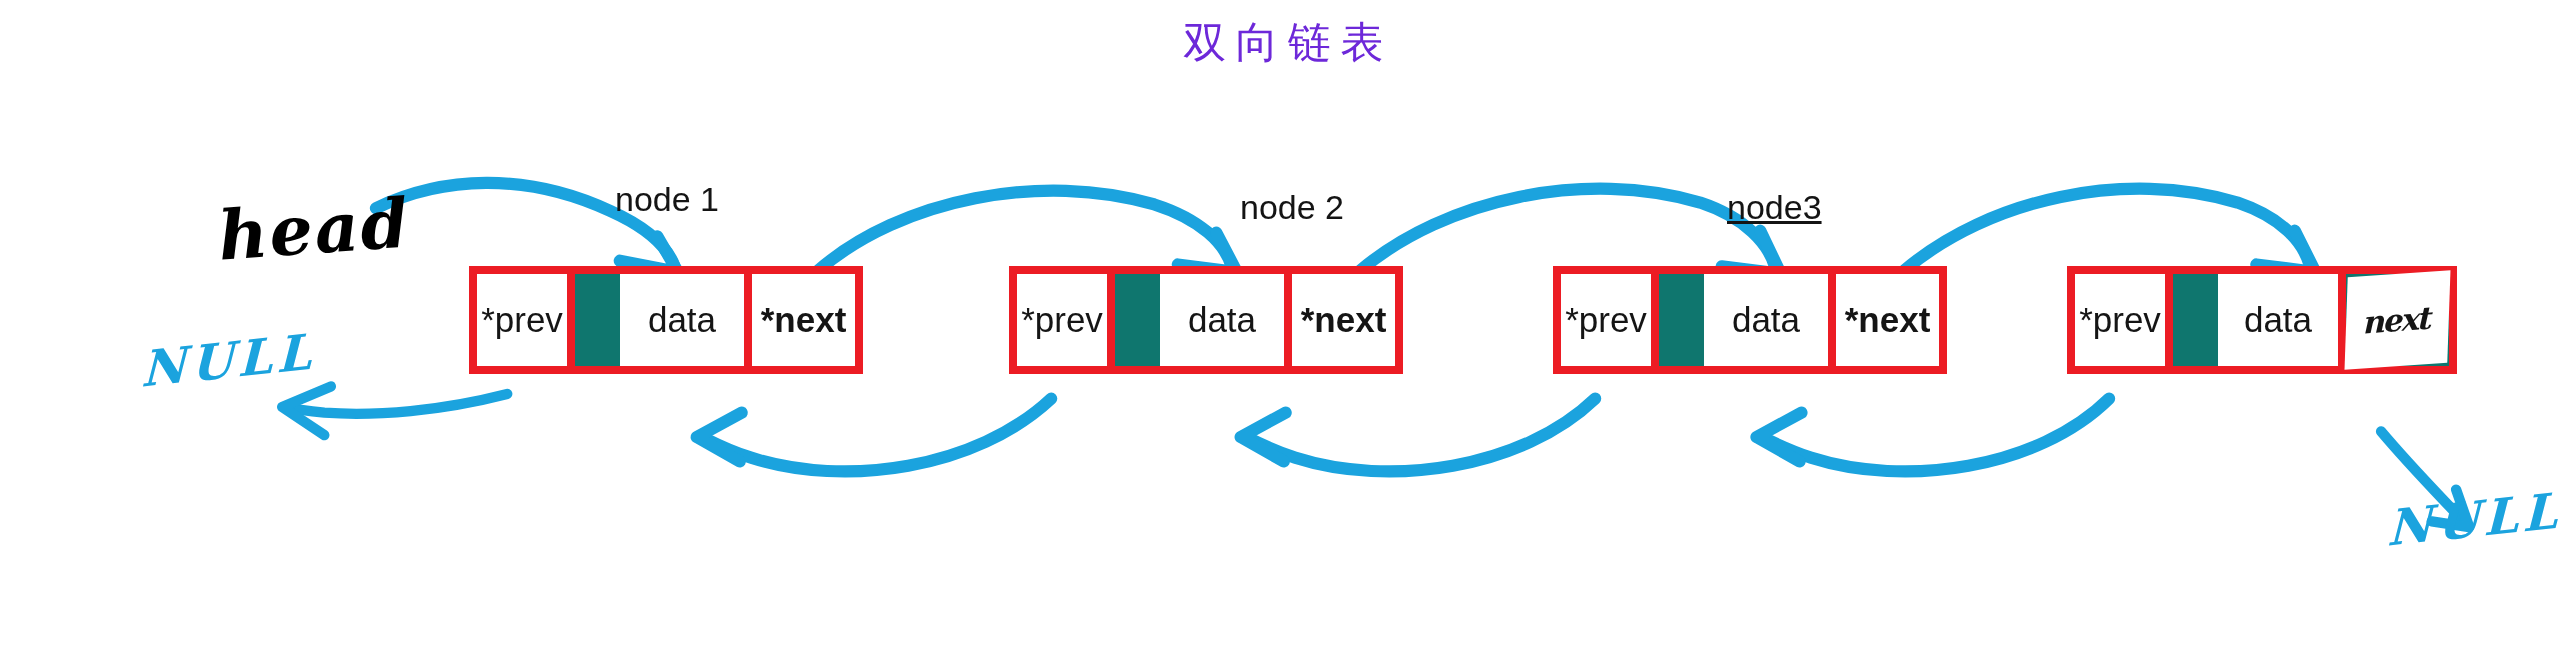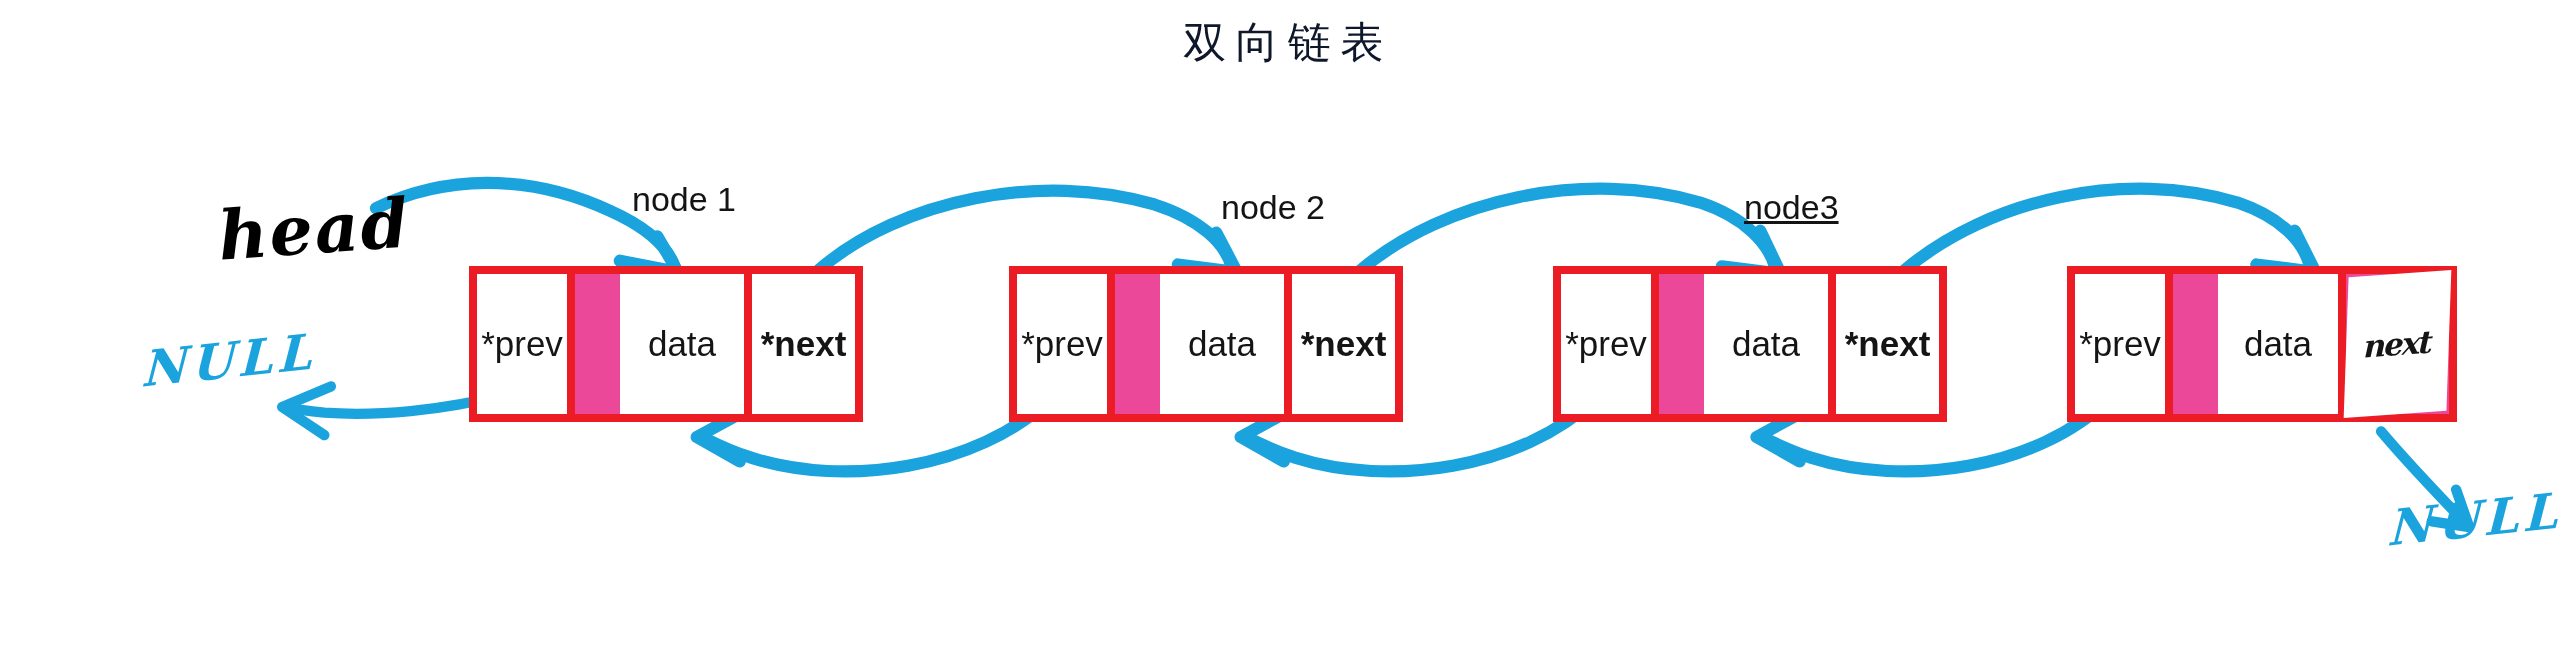--- a/index.html
+++ b/index.html
@@ -27,32 +27,32 @@
   }
   .title {
     position: absolute;
     left: 0;
     top: 20.6px;
     width: 2576px;
     text-align: center;
     font-size: 43px;
     line-height: 1;
     letter-spacing: 9.4px;
-    color: #0f172a;
+    color: #6d28d9;
     font-family: "DejaVu Sans", sans-serif;
     white-space: nowrap;
   }
   .node-box {
     position: absolute;
     top: 266px;
-    height: 156px;
+    height: 108px;
     box-sizing: border-box;
     border: 8.4px solid #ec1c24;
     display: flex;
-    background: #ec4899;
+    background: #0f766e;
   }
   .cell {
     box-sizing: border-box;
     display: flex;
     align-items: center;
     justify-content: center;
     font-size: 35px;
     color: #151515;
     font-family: "Liberation Sans", sans-serif;
     background: #ffffff;
@@ -69,21 +69,20 @@
     font-size: 31px;
     letter-spacing: -1.9px;
     transform: rotate(-4deg) skewX(-6deg);
   }
   .node-label {
     position: absolute;
     font-size: 34px;
     color: #141414;
     font-family: "Liberation Sans", sans-serif;
     white-space: nowrap;
-    margin-left: 17px;
   }
   .hand-text {
     position: absolute;
     font-family: "DejaVu Serif", serif;
     font-style: italic;
     white-space: nowrap;
     line-height: 1;
   }
   .hand-head {
     color: #000000;
@@ -139,21 +138,21 @@
     </g>
   </svg>
 
   <div class="hand-text hand-head" style="left:218px; top:195px;">head</div>
 
   <div class="hand-text hand-null" style="left:145px; top:336px;">NULL</div>
 
   <div class="hand-text hand-null" style="left:2391px; top:495px;">NULL</div>
 
   <div class="node-label" style="left:615px; top:180px;">node 1</div>
-  <div class="node-label" style="left:1204px; top:188px;">node 2</div>
+  <div class="node-label" style="left:1240px; top:188px;">node 2</div>
   <div class="node-label" style="left:1727px; top:188px;text-decoration:underline;">node3</div>
 
   <div class="node-box" style="left:469px; width:394px;">
     <div class="cell prev">*prev</div>
     <div class="cell data">data</div>
     <div class="cell next">*next</div>
   </div>
 
   <div class="node-box" style="left:1009px; width:394px;">
     <div class="cell prev">*prev</div>

